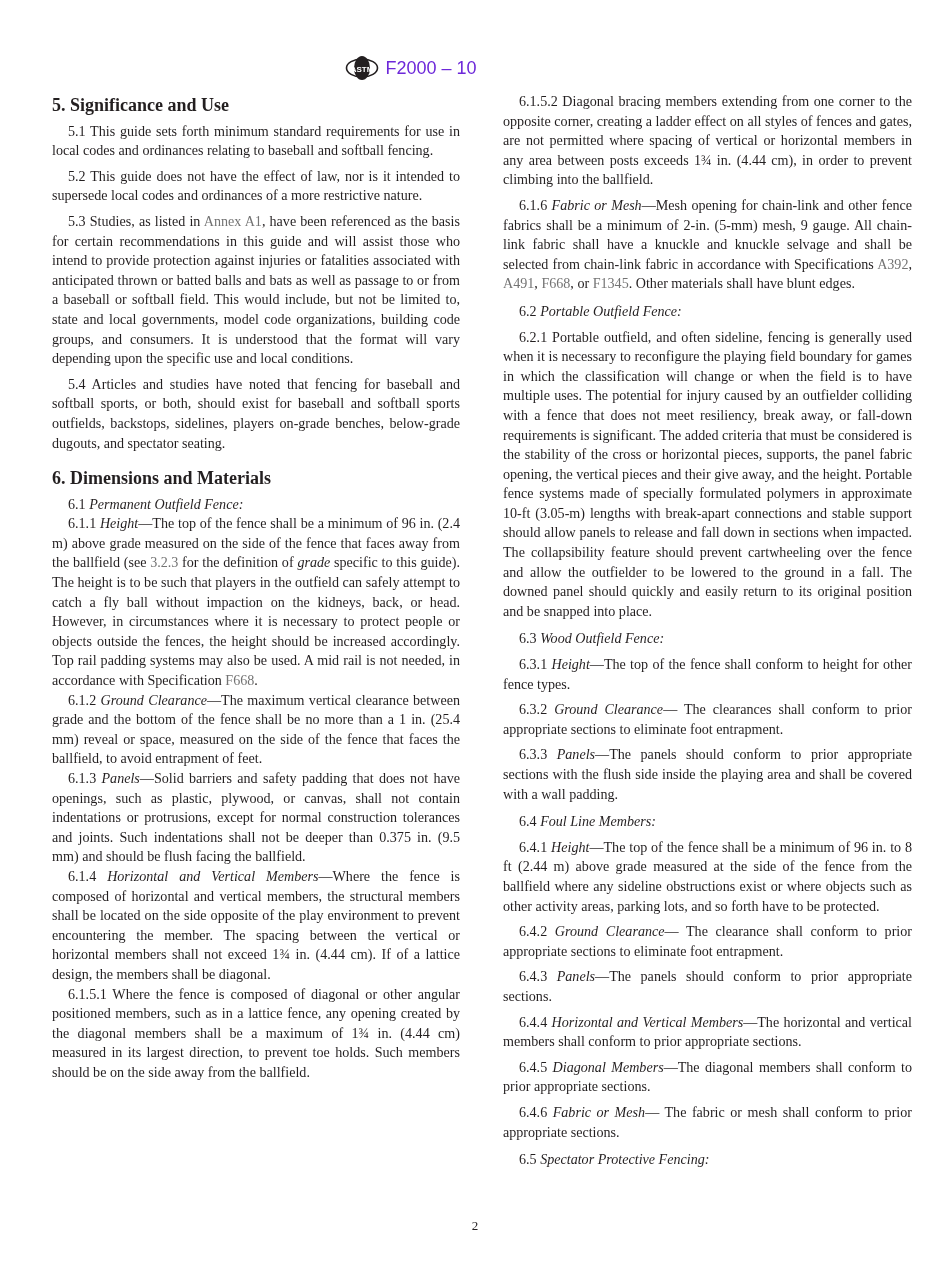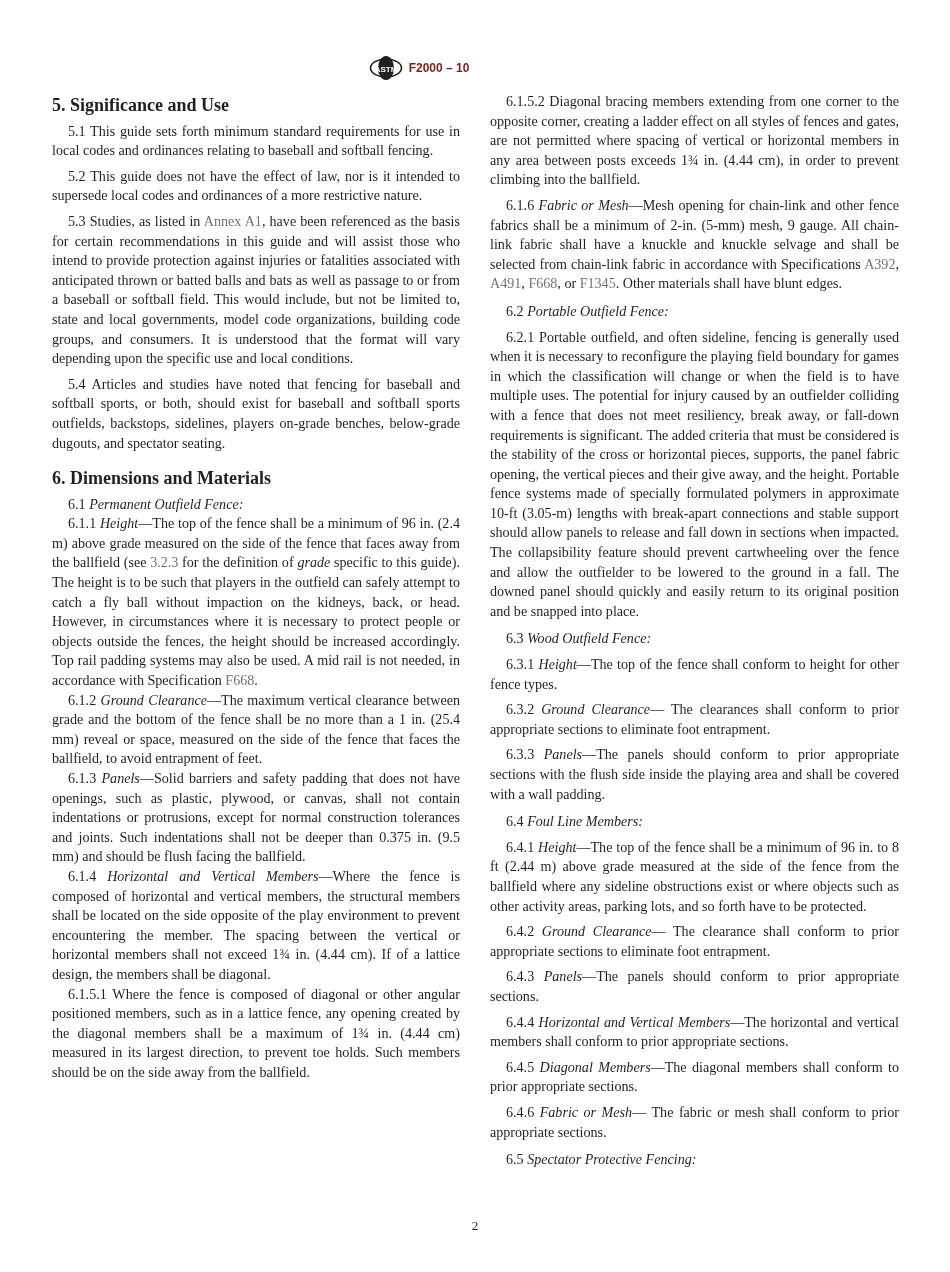--- a/index.html
+++ b/index.html
@@ -1,24 +1,24 @@
 <!DOCTYPE html>
 <html><head>
 <meta charset="utf-8">
 <style>
   html, body { margin: 0; padding: 0; background: #ffffff; }
   body { width: 950px; height: 1272px; position: relative; overflow: hidden;
          font-family: "Liberation Serif", "DejaVu Serif", serif; color: #231f20; }
-  .header { position: absolute; top: 55px; left: 8px; width: 822px; text-align: center; height: 30px; }
+  .header { position: absolute; top: 55px; left: 0; width: 822px; text-align: center; height: 30px; }
   .header-inner { display: inline-flex; align-items: center; gap: 6px; }
   .logo { width: 34px; height: 26px; }
-  .doc-id { font-family: "Liberation Sans", "DejaVu Sans", sans-serif; font-weight: bold; font-size: 12px; color: #7f1d1d; }
+  .doc-id { font-family: "Liberation Sans", "DejaVu Sans", sans-serif; font-weight: normal; font-size: 18px; color: #6d28d9; }
   .col { position: absolute; top: 92px; font-size: 14.1px; line-height: 19.6px; text-align: justify; }
   .col-left { left: 52px; width: 408px; }
-  .col-right { left: 490px; width: 409px; }
+  .col-right { left: 503px; width: 409px; }
   .sec-head { font-weight: bold; font-size: 18px; margin: 4px 0 6px 0; }
   p { margin: 0; text-indent: 16px; }
   p.gap { margin-top: 6px; }
   p.gap-lg { margin-top: 8px; }
   .sec-head.gap-lg { margin-top: 16px; }
   i { }
   a.ref { color: #737373; text-decoration: none; }
   .footer { position: absolute; top: 1218px; left: 0; width: 950px; text-align: center;
             font-size: 13px; color: #231f20; }
 </style>

